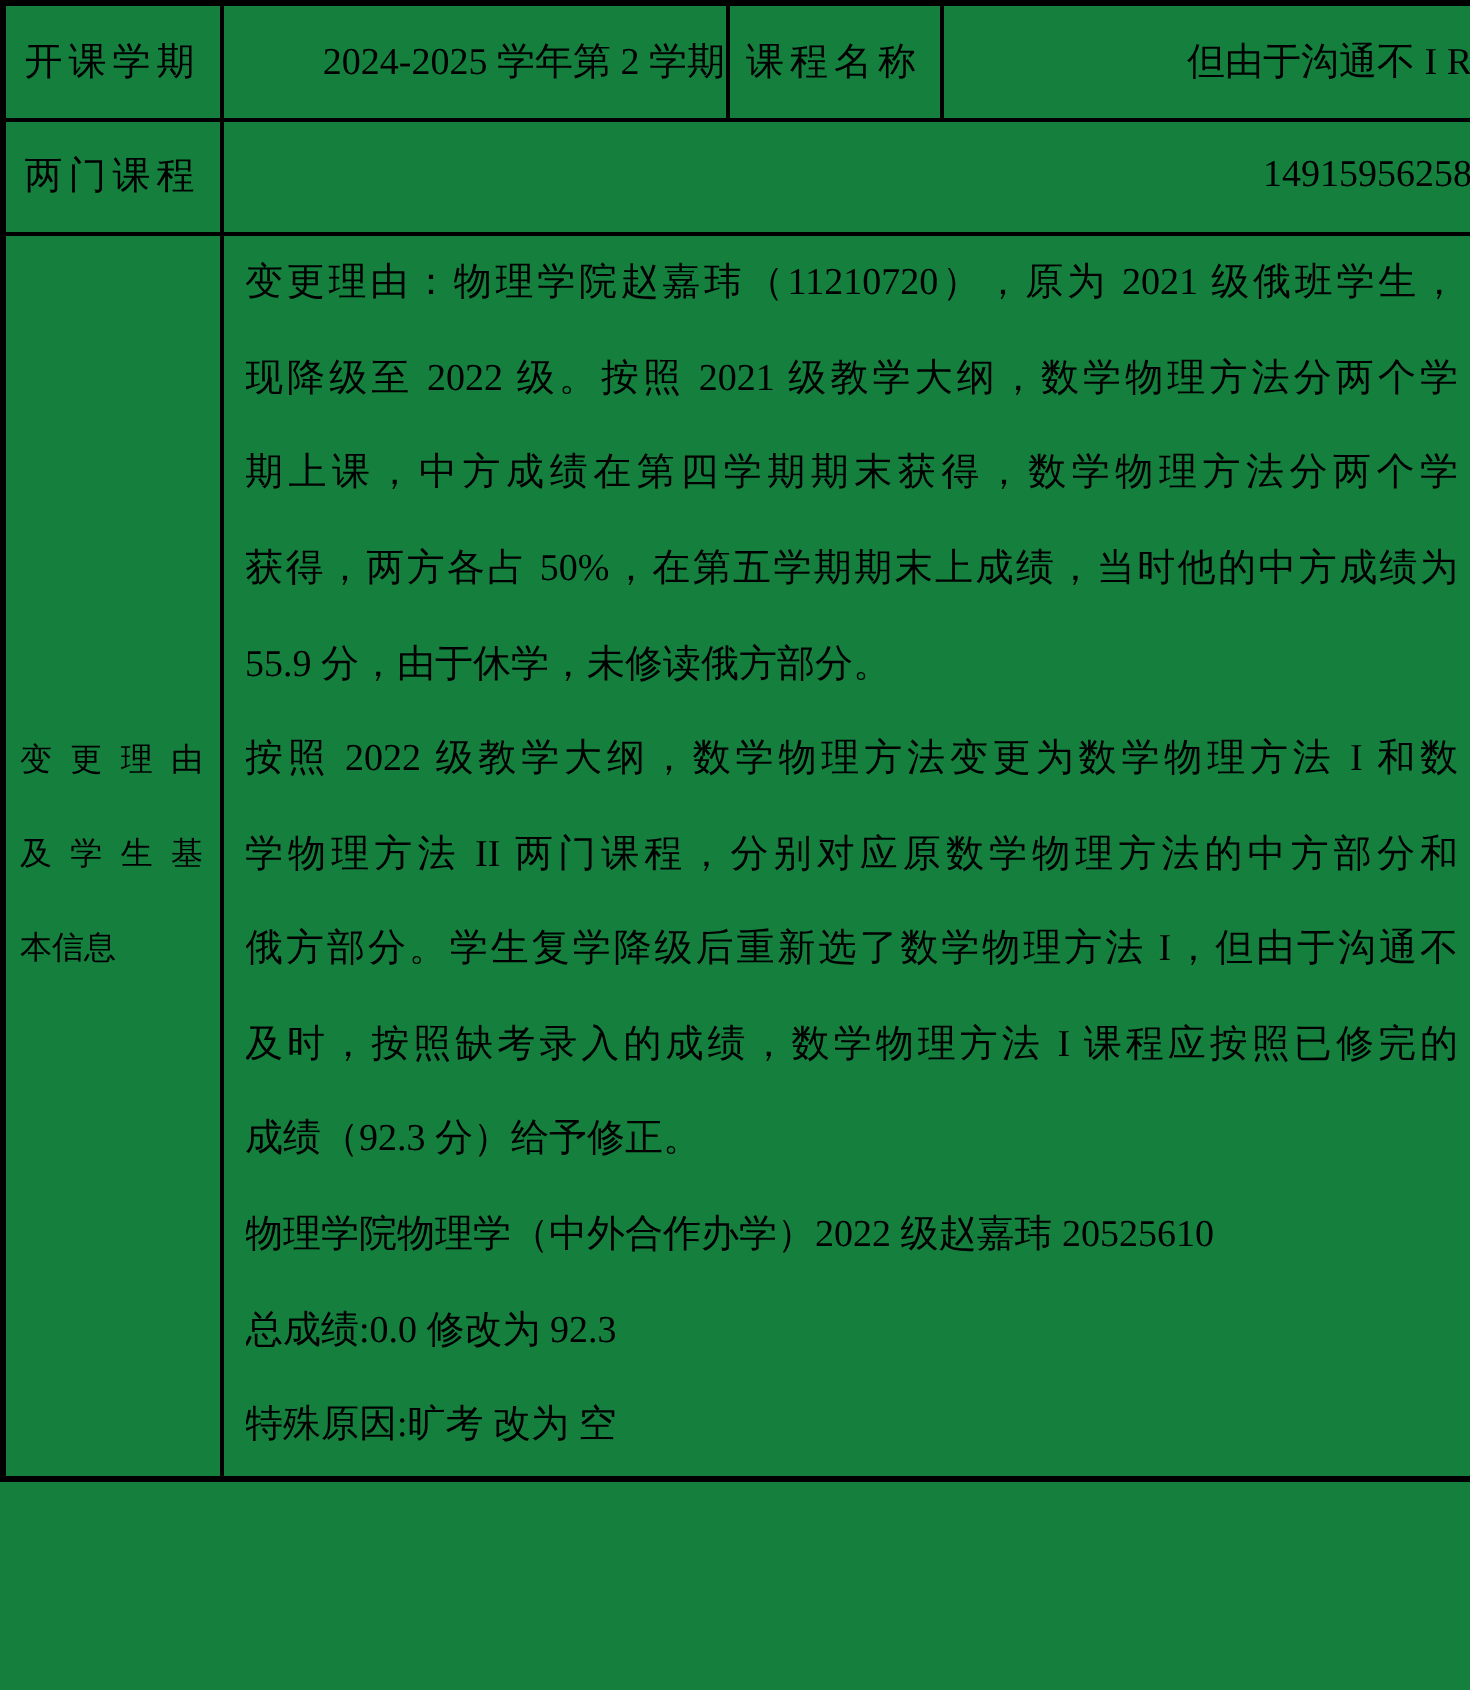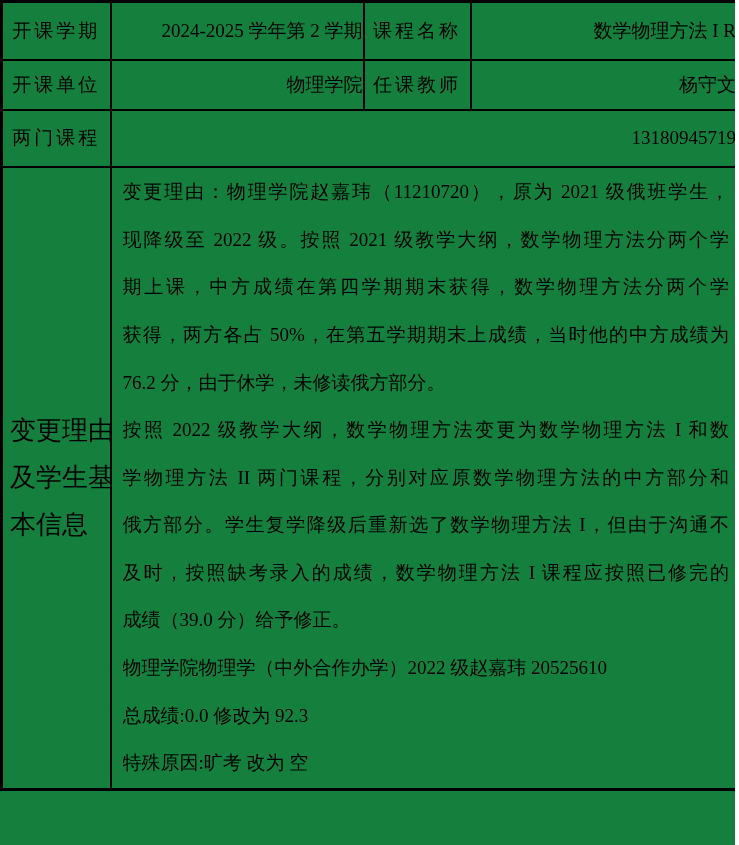--- a/index.html
+++ b/index.html
@@ -56,21 +56,21 @@
   .vhead {
     display: flex;
     flex-direction: column;
     justify-content: center;
     height: 100%;
     padding: 0 8px 0 7px;
     box-sizing: border-box;
   }
   .vhead div {
     line-height: 47px;
-    font-size: 26px;
+    font-size: 16px;
     white-space: nowrap;
   }
   .vhead .dist {
     text-align: justify;
     text-align-last: justify;
     text-justify: inter-character;
   }
   td.reason-body {
     vertical-align: top;
   }
@@ -106,52 +106,46 @@
       <col class="c1">
         <col class="c2">
         <col class="c3">
         <col class="c4">
     </colgroup>
     <tbody>
       <tr class="r1">
         <td class="label">开课学期</td>
         <td class="value">2024-2025 学年第 2 学期</td>
         <td class="label">课程名称</td>
-        <td class="value">数学物理方法 I R</td>
-      </tr>
-      <tr class="r3">
-        <td class="label">开课单位</td>
-        <td class="value">物理学院</td>
-        <td class="label">任课教师</td>
-        <td class="value">杨守文</td>
+        <td class="value">但由于沟通不 I R</td>
       </tr>
       <tr class="r4">
         <td class="label">两门课程</td>
-        <td class="value" colspan="3">13180945719</td>
+        <td class="value" colspan="3">14915956258</td>
       </tr>
       <tr class="r5">
         <td class="reason-head">
           <div class="vhead">
             <div class="dist">变更理由</div>
             <div class="dist">及学生基</div>
             <div>本信息</div>
           </div>
         </td>
         <td class="reason-body" colspan="3">
           <div class="body-lines">
             <div class="line fill">变更理由：物理学院赵嘉玮（11210720），原为 2021 级俄班学生，</div>
             <div class="line fill">现降级至 2022 级。按照 2021 级教学大纲，数学物理方法分两个学</div>
             <div class="line fill">期上课，中方成绩在第四学期期末获得，数学物理方法分两个学</div>
             <div class="line fill">获得，两方各占 50%，在第五学期期末上成绩，当时他的中方成绩为</div>
-            <div class="line">76.2 分，由于休学，未修读俄方部分。</div>
+            <div class="line">55.9 分，由于休学，未修读俄方部分。</div>
             <div class="line fill">按照 2022 级教学大纲，数学物理方法变更为数学物理方法 I 和数</div>
             <div class="line fill">学物理方法 II 两门课程，分别对应原数学物理方法的中方部分和</div>
             <div class="line fill">俄方部分。学生复学降级后重新选了数学物理方法 I，但由于沟通不</div>
             <div class="line fill">及时，按照缺考录入的成绩，数学物理方法 I 课程应按照已修完的</div>
-            <div class="line">成绩（39.0 分）给予修正。</div>
+            <div class="line">成绩（92.3 分）给予修正。</div>
             <div class="line">物理学院物理学（中外合作办学）2022 级赵嘉玮 20525610</div>
             <div class="line">总成绩:0.0 修改为 92.3</div>
             <div class="line">特殊原因:旷考 改为 空</div>
           </div>
         </td>
       </tr>
     </tbody>
   </table>
 </div>
 

